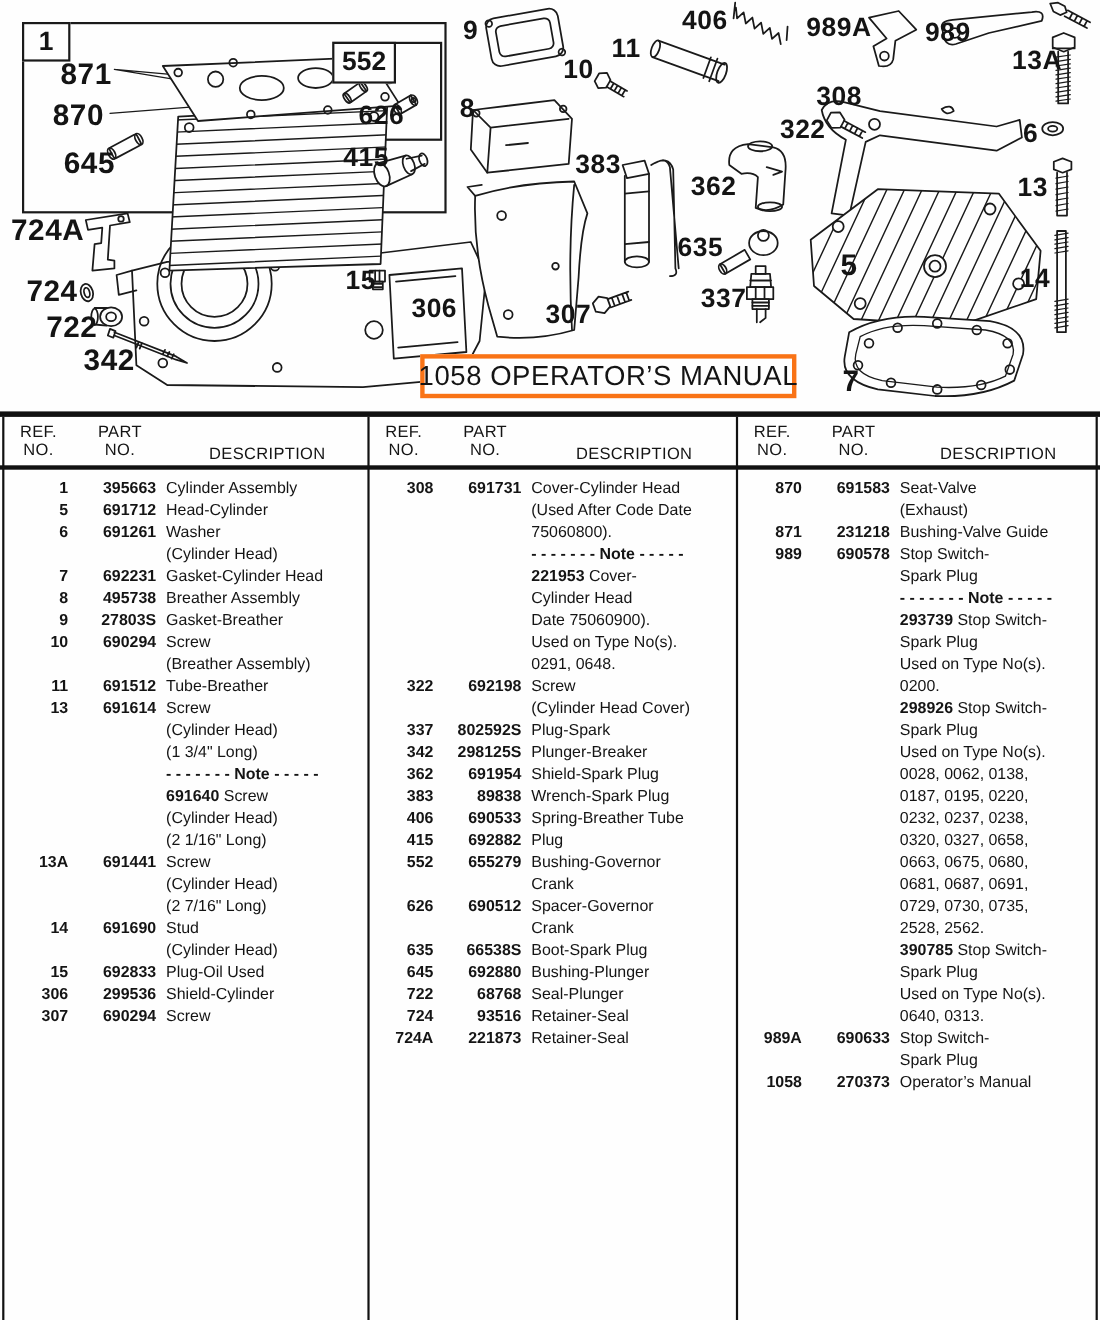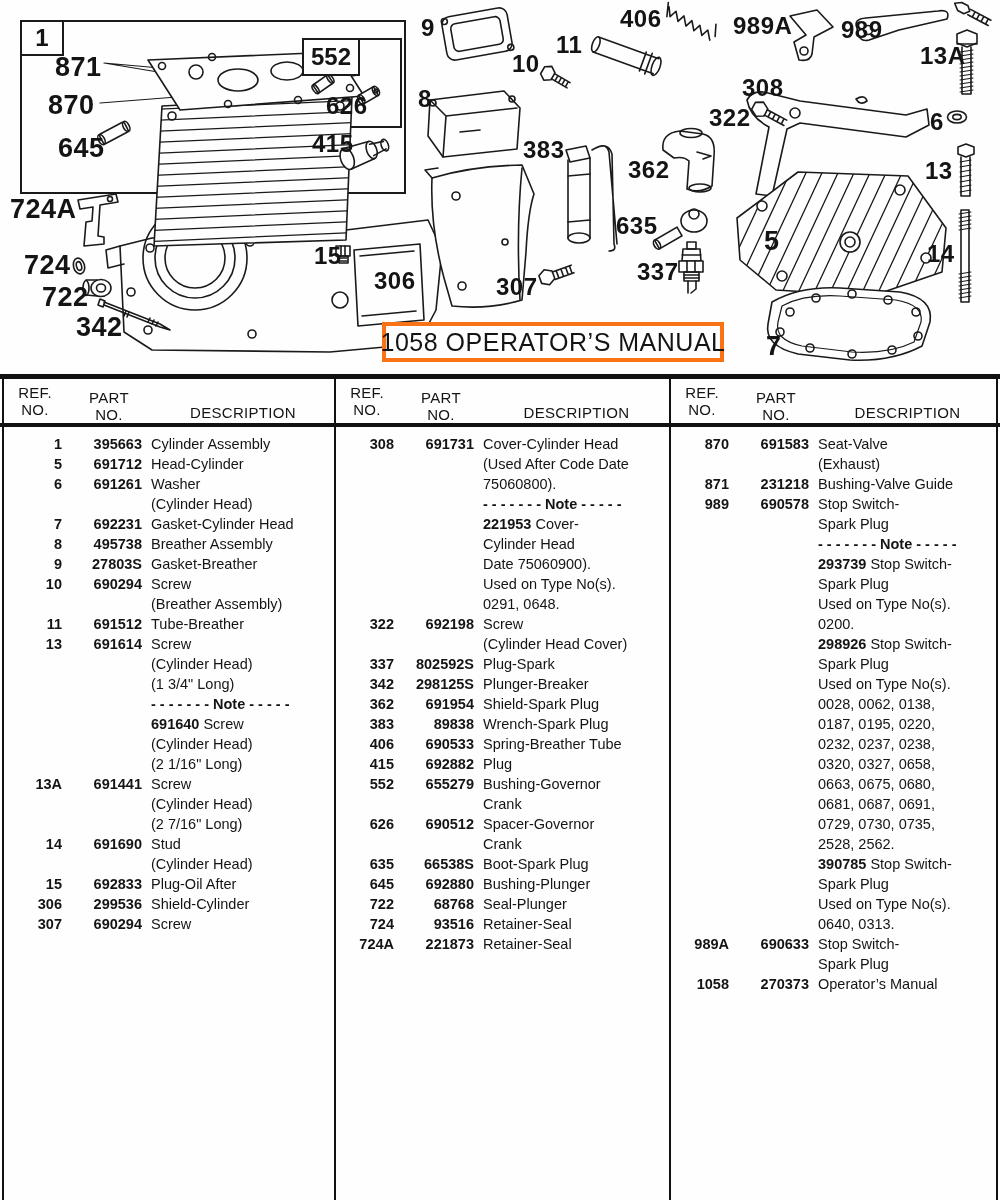--- a/index.html
+++ b/index.html
@@ -17,21 +17,21 @@
   .manual{position:absolute;left:350px;top:322px;width:334px;height:32px;border:4px solid #f97316;
       display:flex;align-items:center;justify-content:center;font-weight:normal;font-size:25px;
       letter-spacing:0.5px;background:#fefefe;z-index:4;white-space:nowrap;margin-left:32px;}
   
   .ptable{position:absolute;left:0;top:374px;width:1000px;height:826px;border-top:5px solid #111;}
   .vline{position:absolute;top:0;width:2px;height:826px;background:#111;z-index:1;}
   .thead{position:absolute;left:0;top:0;width:1000px;height:44px;border-bottom:4px solid #111;}
   .hblock{position:absolute;top:0;height:44px;display:flex;padding-top:5px;box-sizing:border-box;}
   .h-ref,.h-part{display:flex;flex-direction:column;text-align:center;line-height:17px;
       font-size:15px;letter-spacing:0.3px;}
-  .h-ref{width:62px;} .h-part{width:86px;justify-content:flex-end;}
+  .h-ref{width:62px;} .h-part{width:86px;}
   .h-desc{flex:1;text-align:center;font-size:15px;letter-spacing:0.3px;align-self:flex-end;
       padding-bottom:2px;}
   .tcol{position:absolute;top:48px;padding-top:7px;}
   .trow{display:flex;height:20px;font-size:14.5px;line-height:20px;}
   .c-ref{width:58px;text-align:right;font-weight:bold;}
   .c-part{width:80px;text-align:right;font-weight:bold;}
   .c-desc{flex:1;margin-left:9px;white-space:nowrap;}
   .c-desc b{font-weight:bold;}
 </style>
 </head>
@@ -501,21 +501,21 @@
           <span class="c-desc">Stud</span>
         </div>
         <div class="trow">
           <span class="c-ref"></span>
           <span class="c-part"></span>
           <span class="c-desc">(Cylinder Head)</span>
         </div>
         <div class="trow">
           <span class="c-ref">15</span>
           <span class="c-part">692833</span>
-          <span class="c-desc">Plug-Oil After</span>
+          <span class="c-desc">Plug-Oil Used</span>
         </div>
         <div class="trow">
           <span class="c-ref">306</span>
           <span class="c-part">299536</span>
           <span class="c-desc">Shield-Cylinder</span>
         </div>
         <div class="trow">
           <span class="c-ref">307</span>
           <span class="c-part">690294</span>
           <span class="c-desc">Screw</span>

